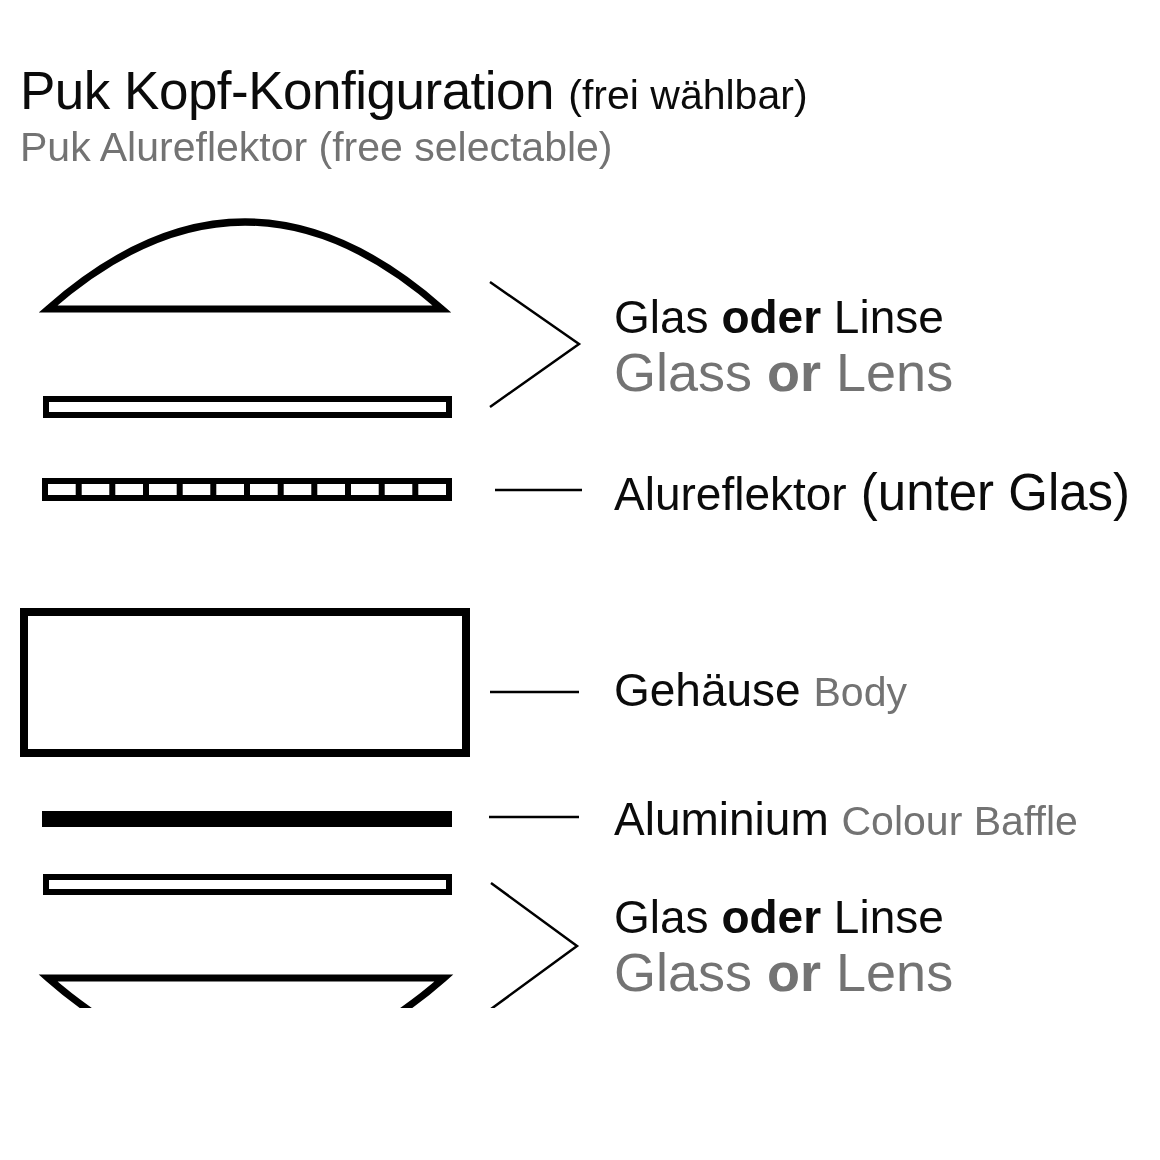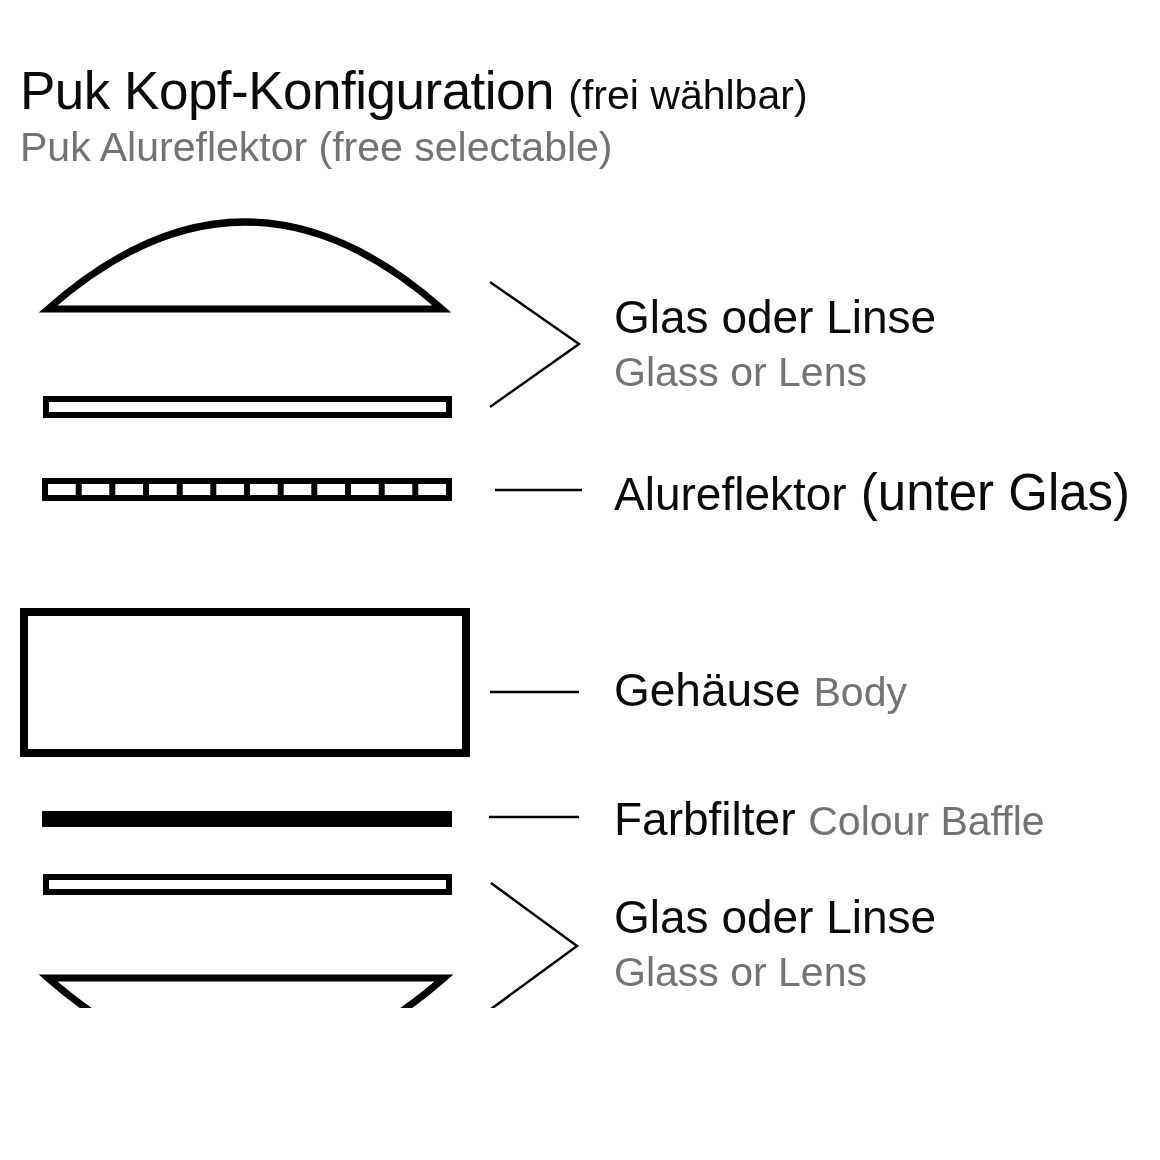--- a/index.html
+++ b/index.html
@@ -18,24 +18,24 @@
     font-size:53px;font-weight:400;letter-spacing:-0.5px;
     color:var(--text-black,#0b0b0b);white-space:nowrap;
   }
   .title-note{font-size:41px;font-weight:400;letter-spacing:0;}
   .subtitle{
     position:absolute;left:8px;top:124px;
     font-size:41px;color:var(--text-gray,#737373);white-space:nowrap;
   }
   .label{position:absolute;left:602px;white-space:nowrap;}
   .de{font-size:46px;line-height:56px;color:var(--text-black,#0b0b0b);}
-  .en{font-size:41px;line-height:54px;color:var(--text-gray,#737373);}
+  .en{font-size:54px;line-height:54px;color:var(--text-gray,#737373);}
   .en-inline{font-size:41px;color:var(--text-gray,#737373);}
   .note{font-size:51px;}
-  .b{font-weight:400;}
+  .b{font-weight:700;}
   .shape{stroke:var(--shape-stroke,#000000);}
 </style>
 </head>
 <body>
 
 <div class="canvas">
 
   <h1 class="title"><span>Puk Kopf-Konfiguration</span> <span class="title-note">(frei wählbar)</span></h1>
 
   <div class="subtitle">Puk Alureflektor (free selectable)</div>
@@ -97,21 +97,21 @@
 
   <div class="label" style="top:465px">
     <div class="de"><span>Alureflektor</span><span class="note"> (unter Glas)</span></div>
   </div>
 
   <div class="label" style="top:662px">
     <div class="de"><span>Gehäuse</span> <span class="en-inline">Body</span></div>
   </div>
 
   <div class="label" style="top:791px">
-    <div class="de"><span>Farbfilter</span> <span class="en-inline">Colour Baffle</span></div>
+    <div class="de"><span>Aluminium</span> <span class="en-inline">Colour Baffle</span></div>
   </div>
 
   <div class="label" style="top:889px">
     <div class="de"><span>Glas </span><span class="b">oder</span><span> Linse</span></div>
     <div class="en"><span>Glass </span><span class="b">or</span><span> Lens</span></div>
   </div>
 
 </div>
 
 </body></html>

